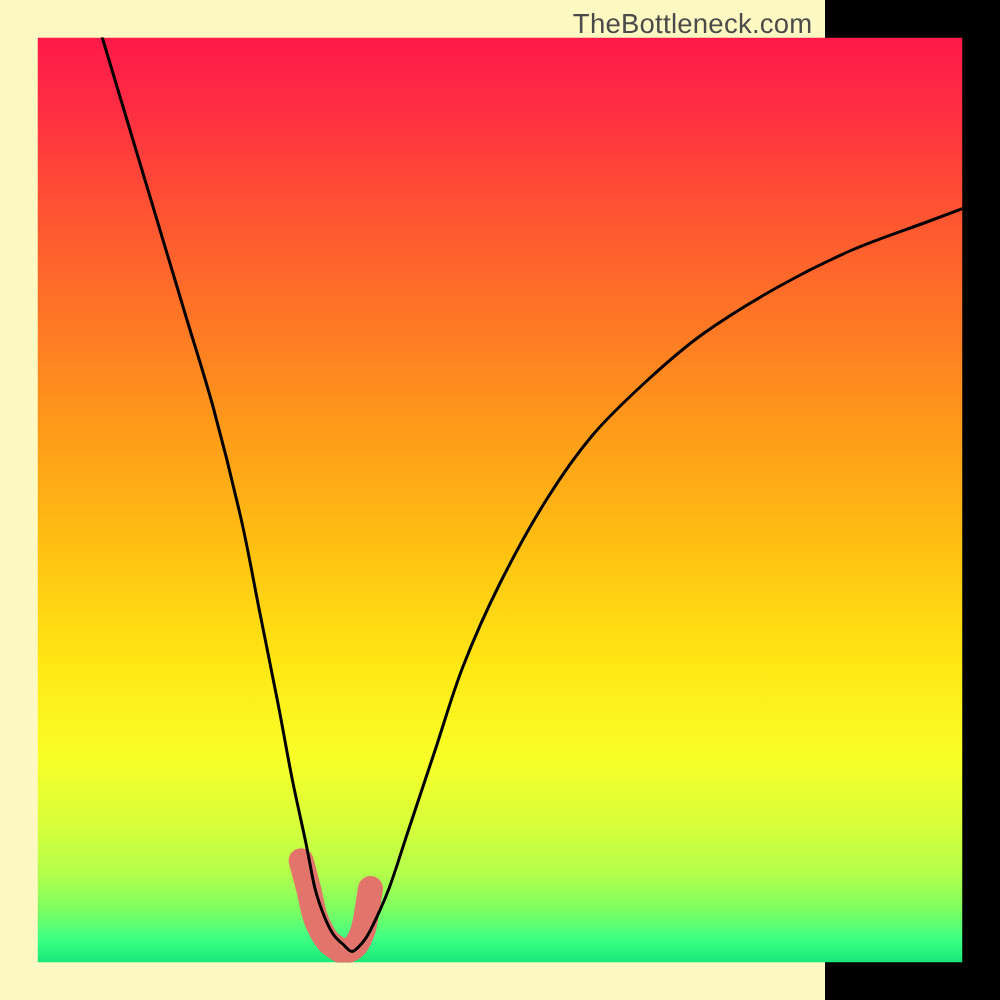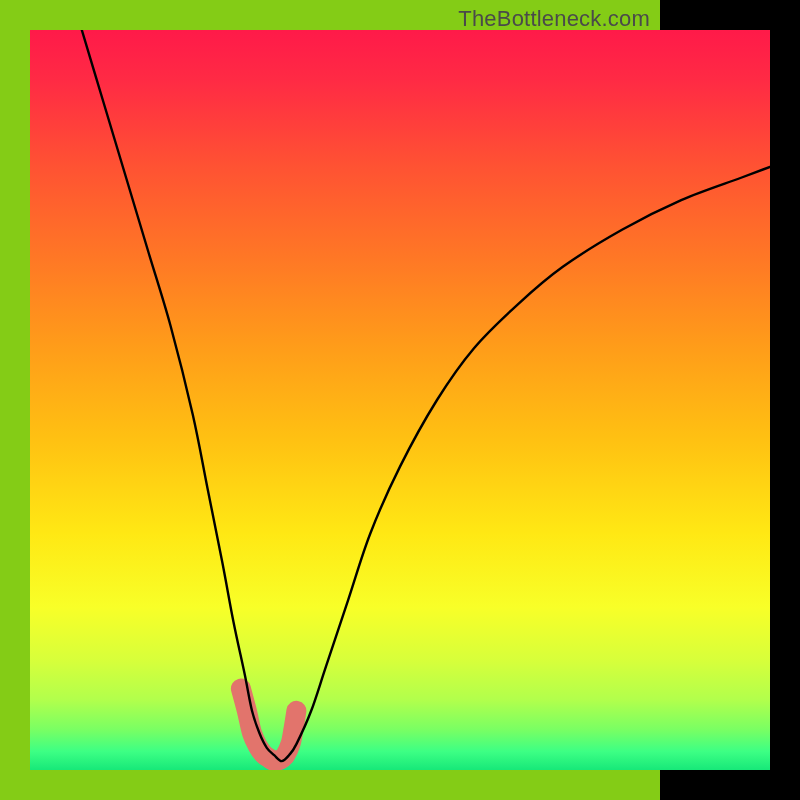--- a/index.html
+++ b/index.html
@@ -8,21 +8,21 @@
     background: #000;
     width: 800px;
     height: 800px;
     overflow: hidden;
     font-family: Arial, Helvetica, sans-serif;
   }
   .frame {
     position: relative;
     width: 660px;
     height: 800px;
-    background: #84cc16;
+    background: #fef9c3;
   }
   .watermark {
     position: absolute;
     top: 6px;
     right: 10px;
     color: #4a4a4a;
     font-size: 22px;
     font-weight: 500;
     letter-spacing: 0.2px;
     z-index: 4;

